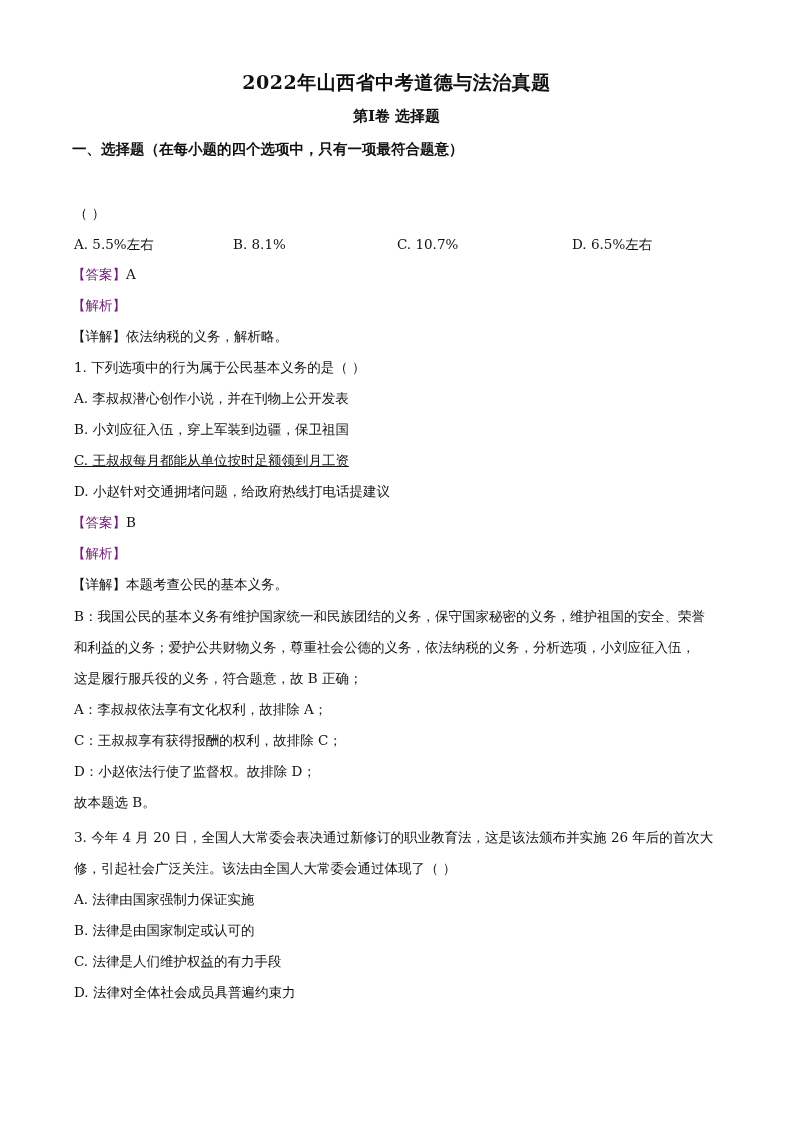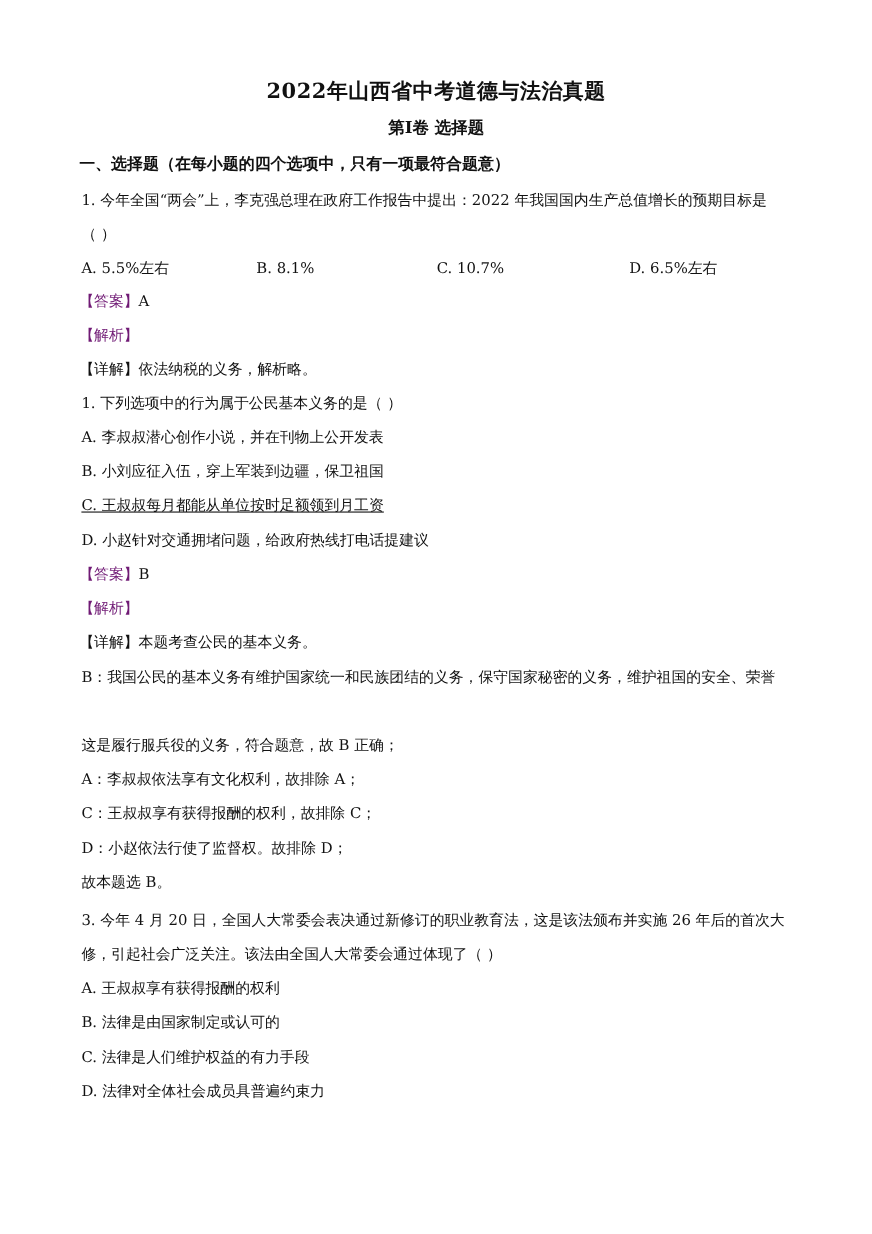--- a/index.html
+++ b/index.html
@@ -32,21 +32,20 @@
 </style>
 </head>
 <body>
 
 <div class="page">
 
   <div class="title">2022年山西省中考道德与法治真题</div>
   <div class="subtitle">第Ⅰ卷   选择题</div>
   <div class="section">一、选择题（在每小题的四个选项中，只有一项最符合题意）</div>
 
-  <div class="line" style="top:173px;">1. 今年全国“两会”上，李克强总理在政府工作报告中提出：2022 年我国国内生产总值增长的预期目标是</div>
   <div class="line" style="top:204px;">（      ）</div>
   <div class="opts" style="top:235px;">
     <span class="opt" style="left:0;">A. 5.5%左右</span>
     <span class="opt" style="left:159px;">B. 8.1%</span>
     <span class="opt" style="left:323px;">C. 10.7%</span>
     <span class="opt" style="left:498px;">D. 6.5%左右</span>
   </div>
   <div class="line" style="top:265px; left:72px;">
     <span class="blue tag">【答案】</span><span>A</span>
   </div>
@@ -61,26 +60,27 @@
   <div class="line" style="top:451px;text-decoration:underline;">C.  王叔叔每月都能从单位按时足额领到月工资</div>
   <div class="line" style="top:482px;">D.  小赵针对交通拥堵问题，给政府热线打电话提建议</div>
   <div class="line" style="top:513px; left:72px;">
     <span class="blue tag">【答案】</span><span>B</span>
   </div>
   <div class="line blue" style="top:544px; left:72px;">【解析】</div>
   <div class="line" style="top:575px; left:72px;">
     <span>【详解】</span><span>本题考查公民的基本义务。</span>
   </div>
   <div class="line" style="top:607px;">B：我国公民的基本义务有维护国家统一和民族团结的义务，保守国家秘密的义务，维护祖国的安全、荣誉</div>
+  <div class="line" style="top:638px;">和利益的义务；爱护公共财物义务，尊重社会公德的义务，依法纳税的义务，分析选项，小刘应征入伍，</div>
   <div class="line" style="top:700px;">A：李叔叔依法享有文化权利，故排除 A；</div>
   <div class="line" style="top:669px;">这是履行服兵役的义务，符合题意，故 B 正确；</div>
   <div class="line" style="top:731px;">C：王叔叔享有获得报酬的权利，故排除 C；</div>
   <div class="line" style="top:762px;">D：小赵依法行使了监督权。故排除 D；</div>
   <div class="line" style="top:793px;">故本题选 B。</div>
 
   <div class="line" style="top:828px;">3. 今年 4 月 20 日，全国人大常委会表决通过新修订的职业教育法，这是该法颁布并实施 26 年后的首次大</div>
   <div class="line" style="top:859px;">修，引起社会广泛关注。该法由全国人大常委会通过体现了（      ）</div>
-  <div class="line" style="top:890px;">A.  王叔叔享有获得报酬的权利</div>
+  <div class="line" style="top:890px;">A.  法律由国家强制力保证实施</div>
   <div class="line" style="top:921px;">B.  法律是由国家制定或认可的</div>
   <div class="line" style="top:952px;">C.  法律是人们维护权益的有力手段</div>
   <div class="line" style="top:983px;">D.  法律对全体社会成员具普遍约束力</div>
 
 </div>
 
 </body></html>

